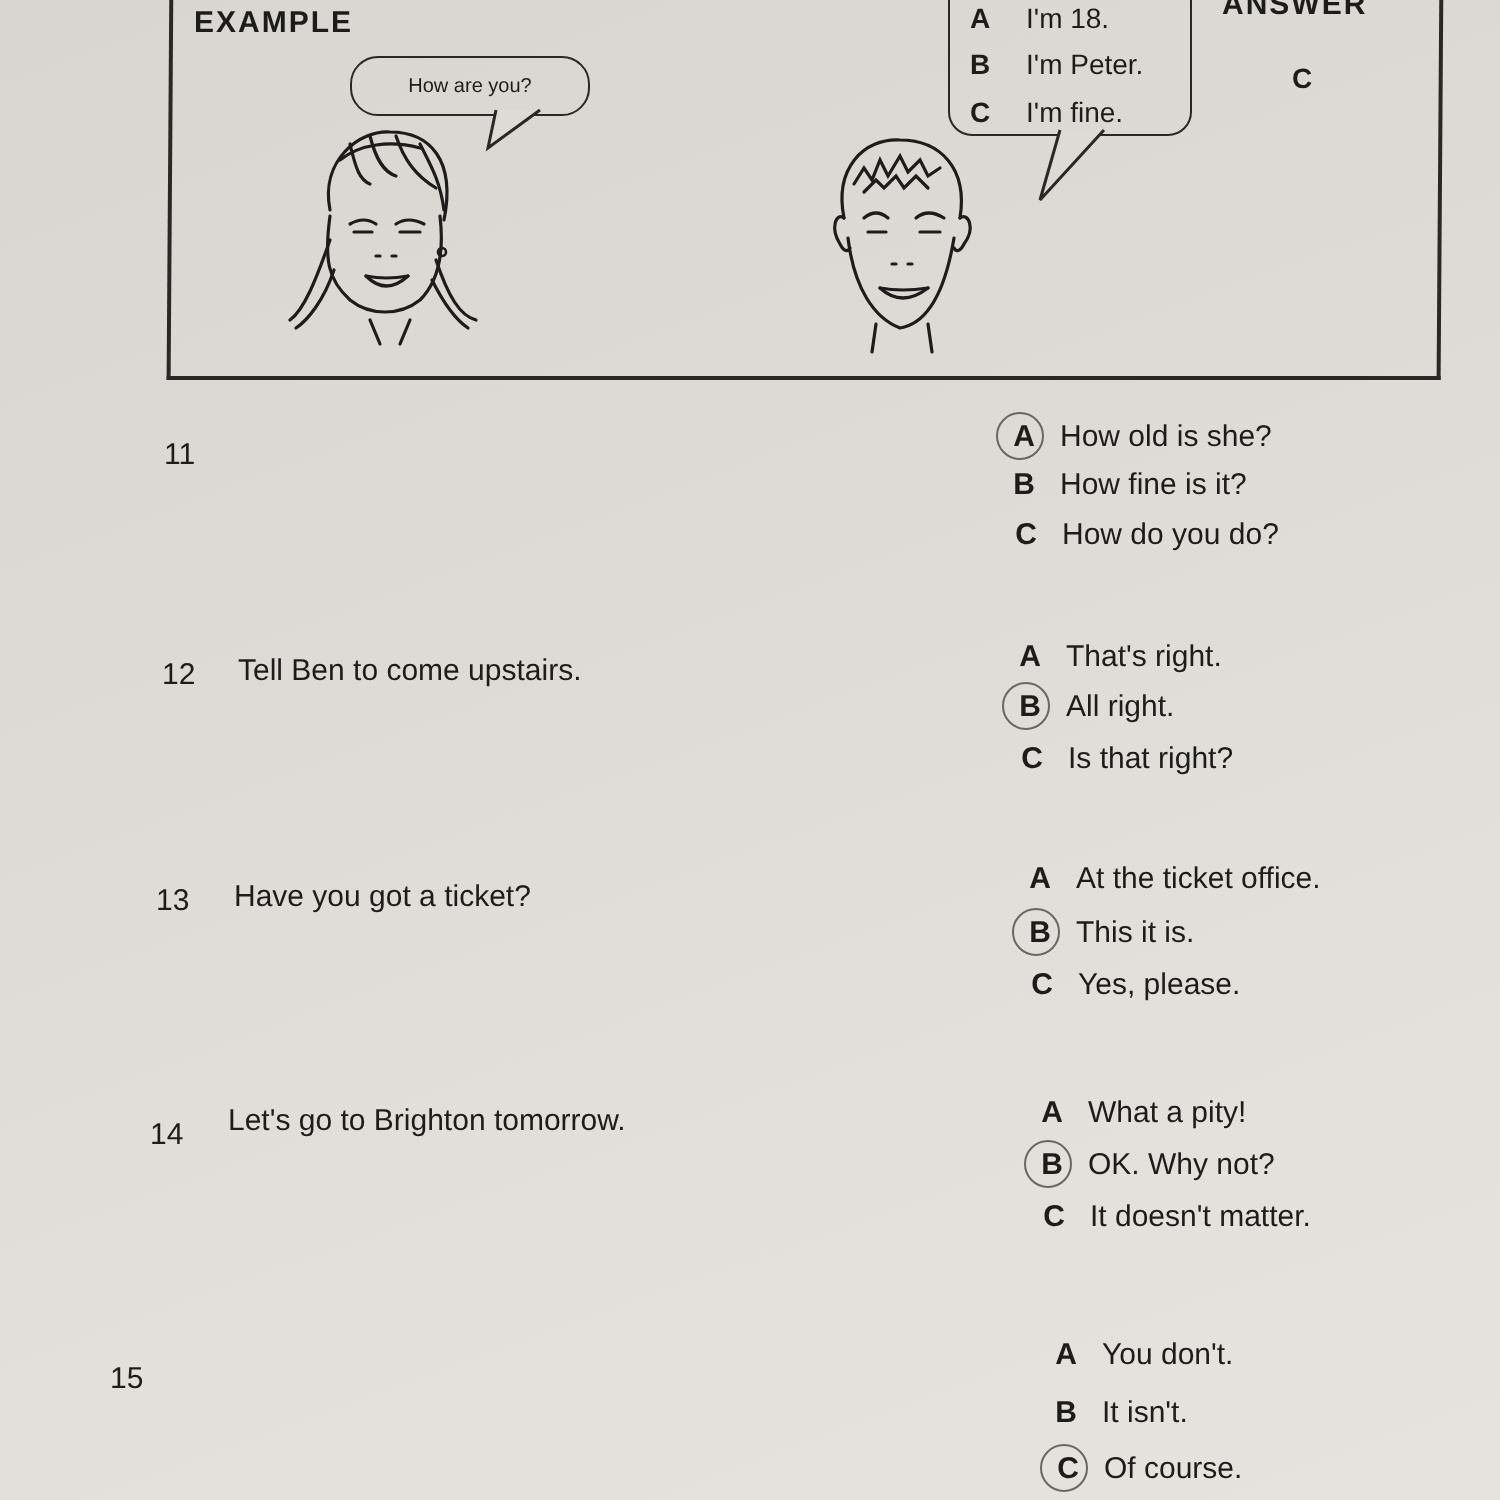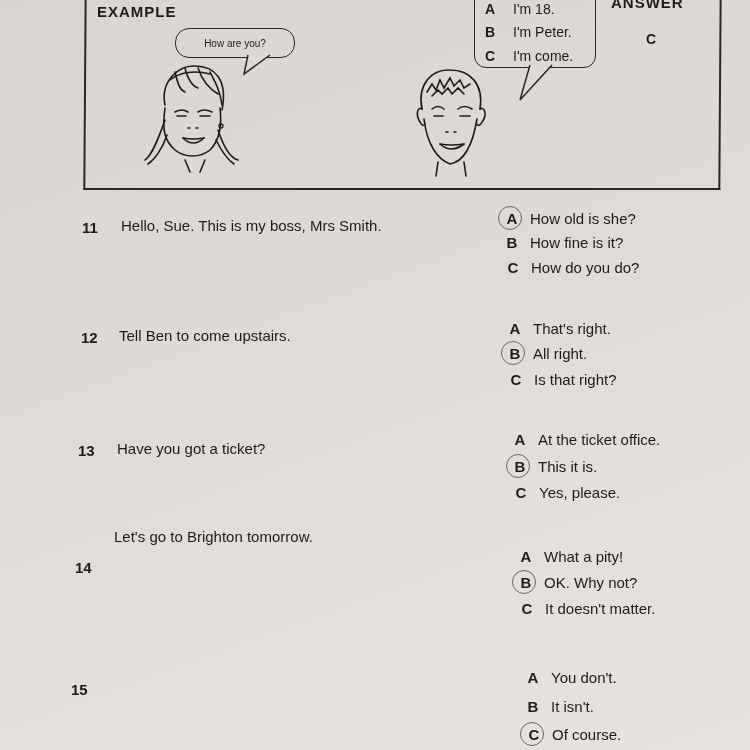--- a/index.html
+++ b/index.html
@@ -28,21 +28,21 @@
     position: absolute; left: 175px; top: 28px; width: 118px; height: 28px;
     border: 1.5px solid #2a2826; border-radius: 14px;
     display: flex; align-items: center; justify-content: center; font-size: 10px;
   }
   .bubble-opts {
     position: absolute; left: 474px; top: -12px; width: 120px; height: 78px;
     border: 1.5px solid #2a2826; border-radius: 12px;
   }
   .bopt { position: absolute; left: 10px; font-size: 14px; display: flex; }
   .bopt .l { font-weight: bold; width: 28px; }
-  .q-num { position: absolute; font-weight: bold; font-size: 15px; }
+  .q-num { position: absolute; font-weight: normal; font-size: 15px; }
   .q-text { position: absolute; font-size: 15px; }
   .opt { position: absolute; font-size: 15px; display: flex; align-items: center; }
   .opt .letter { font-weight: bold; width: 24px; text-align: center; position: relative; }
   .opt .letter.circled::before {
     content: ""; position: absolute; left: -2px; top: -4px; width: 22px; height: 22px;
     border: 1.3px solid #6a6663; border-radius: 50%;
   }
   .opt .txt { margin-left: 6px; }
   svg.face { position: absolute; }
 </style>
@@ -67,21 +67,21 @@
     <div class="bopt" style="top:12px">
       <span class="l">A</span>
       <span>I'm 18.</span>
     </div>
     <div class="bopt" style="top:35px">
       <span class="l">B</span>
       <span>I'm Peter.</span>
     </div>
     <div class="bopt" style="top:59px">
       <span class="l">C</span>
-      <span>I'm come.</span>
+      <span>I'm fine.</span>
     </div>
   </div>
   <svg class="face" style="left:512px;top:64px" width="50" height="40">
     <path d="M18 1 L8 36 L40 1" fill="#dedbd6" stroke="#2a2826" stroke-width="1.5"></path>
   </svg>
 
   <svg class="face" style="left:140px;top:60px" width="100" height="120" viewBox="0 0 100 120">
     <g fill="none" stroke="#1e1c1a" stroke-width="1.6" stroke-linecap="round">
       <path d="M25 45 C20 20 40 5 55 6 C75 6 88 20 82 50"></path>
       <path d="M30 20 C40 12 55 10 70 14"></path>
@@ -119,21 +119,20 @@
       <path d="M22 52 L31 52"></path>
       <path d="M48 52 L58 52"></path>
       <path d="M34 68 L36 68 M42 68 L44 68"></path>
       <path d="M28 80 Q39 90 52 80"></path>
       <path d="M28 80 Q39 82 52 80"></path>
       <path d="M26 98 L24 112 M52 98 L54 112"></path>
     </g>
   </svg>
 
   <div class="q-num" style="left:82px;top:219px">11</div>
-  <div class="q-text" style="left:121px;top:217px">Hello, Sue. This is my boss, Mrs Smith.</div>
   <div class="opt" style="left:500px;top:210px">
       <span class="letter circled">A</span>
       <span class="txt">How old is she?</span>
     </div>
   <div class="opt" style="left:500px;top:234px">
       <span class="letter">B</span>
       <span class="txt">How fine is it?</span>
     </div>
   <div class="opt" style="left:501px;top:259px">
       <span class="letter">C</span>
@@ -164,35 +163,35 @@
   <div class="opt" style="left:508px;top:458px">
       <span class="letter circled">B</span>
       <span class="txt">This it is.</span>
     </div>
   <div class="opt" style="left:509px;top:484px">
       <span class="letter">C</span>
       <span class="txt">Yes, please.</span>
     </div>
 
   <div class="q-num" style="left:75px;top:559px">14</div>
-  <div class="q-text" style="left:114px;top:528px">Let's go to Brighton tomorrow.</div>
+  <div class="q-text" style="left:114px;top:552px">Let's go to Brighton tomorrow.</div>
   <div class="opt" style="left:514px;top:548px">
       <span class="letter">A</span>
       <span class="txt">What a pity!</span>
     </div>
   <div class="opt" style="left:514px;top:574px">
       <span class="letter circled">B</span>
       <span class="txt">OK. Why not?</span>
     </div>
   <div class="opt" style="left:515px;top:600px">
       <span class="letter">C</span>
       <span class="txt">It doesn't matter.</span>
     </div>
 
-  <div class="q-num" style="left:71px;top:681px">15</div>
+  <div class="q-num" style="left:55px;top:681px">15</div>
   <div class="opt" style="left:521px;top:669px">
       <span class="letter">A</span>
       <span class="txt">You don't.</span>
     </div>
   <div class="opt" style="left:521px;top:698px">
       <span class="letter">B</span>
       <span class="txt">It isn't.</span>
     </div>
   <div class="opt" style="left:522px;top:726px">
       <span class="letter circled">C</span>

